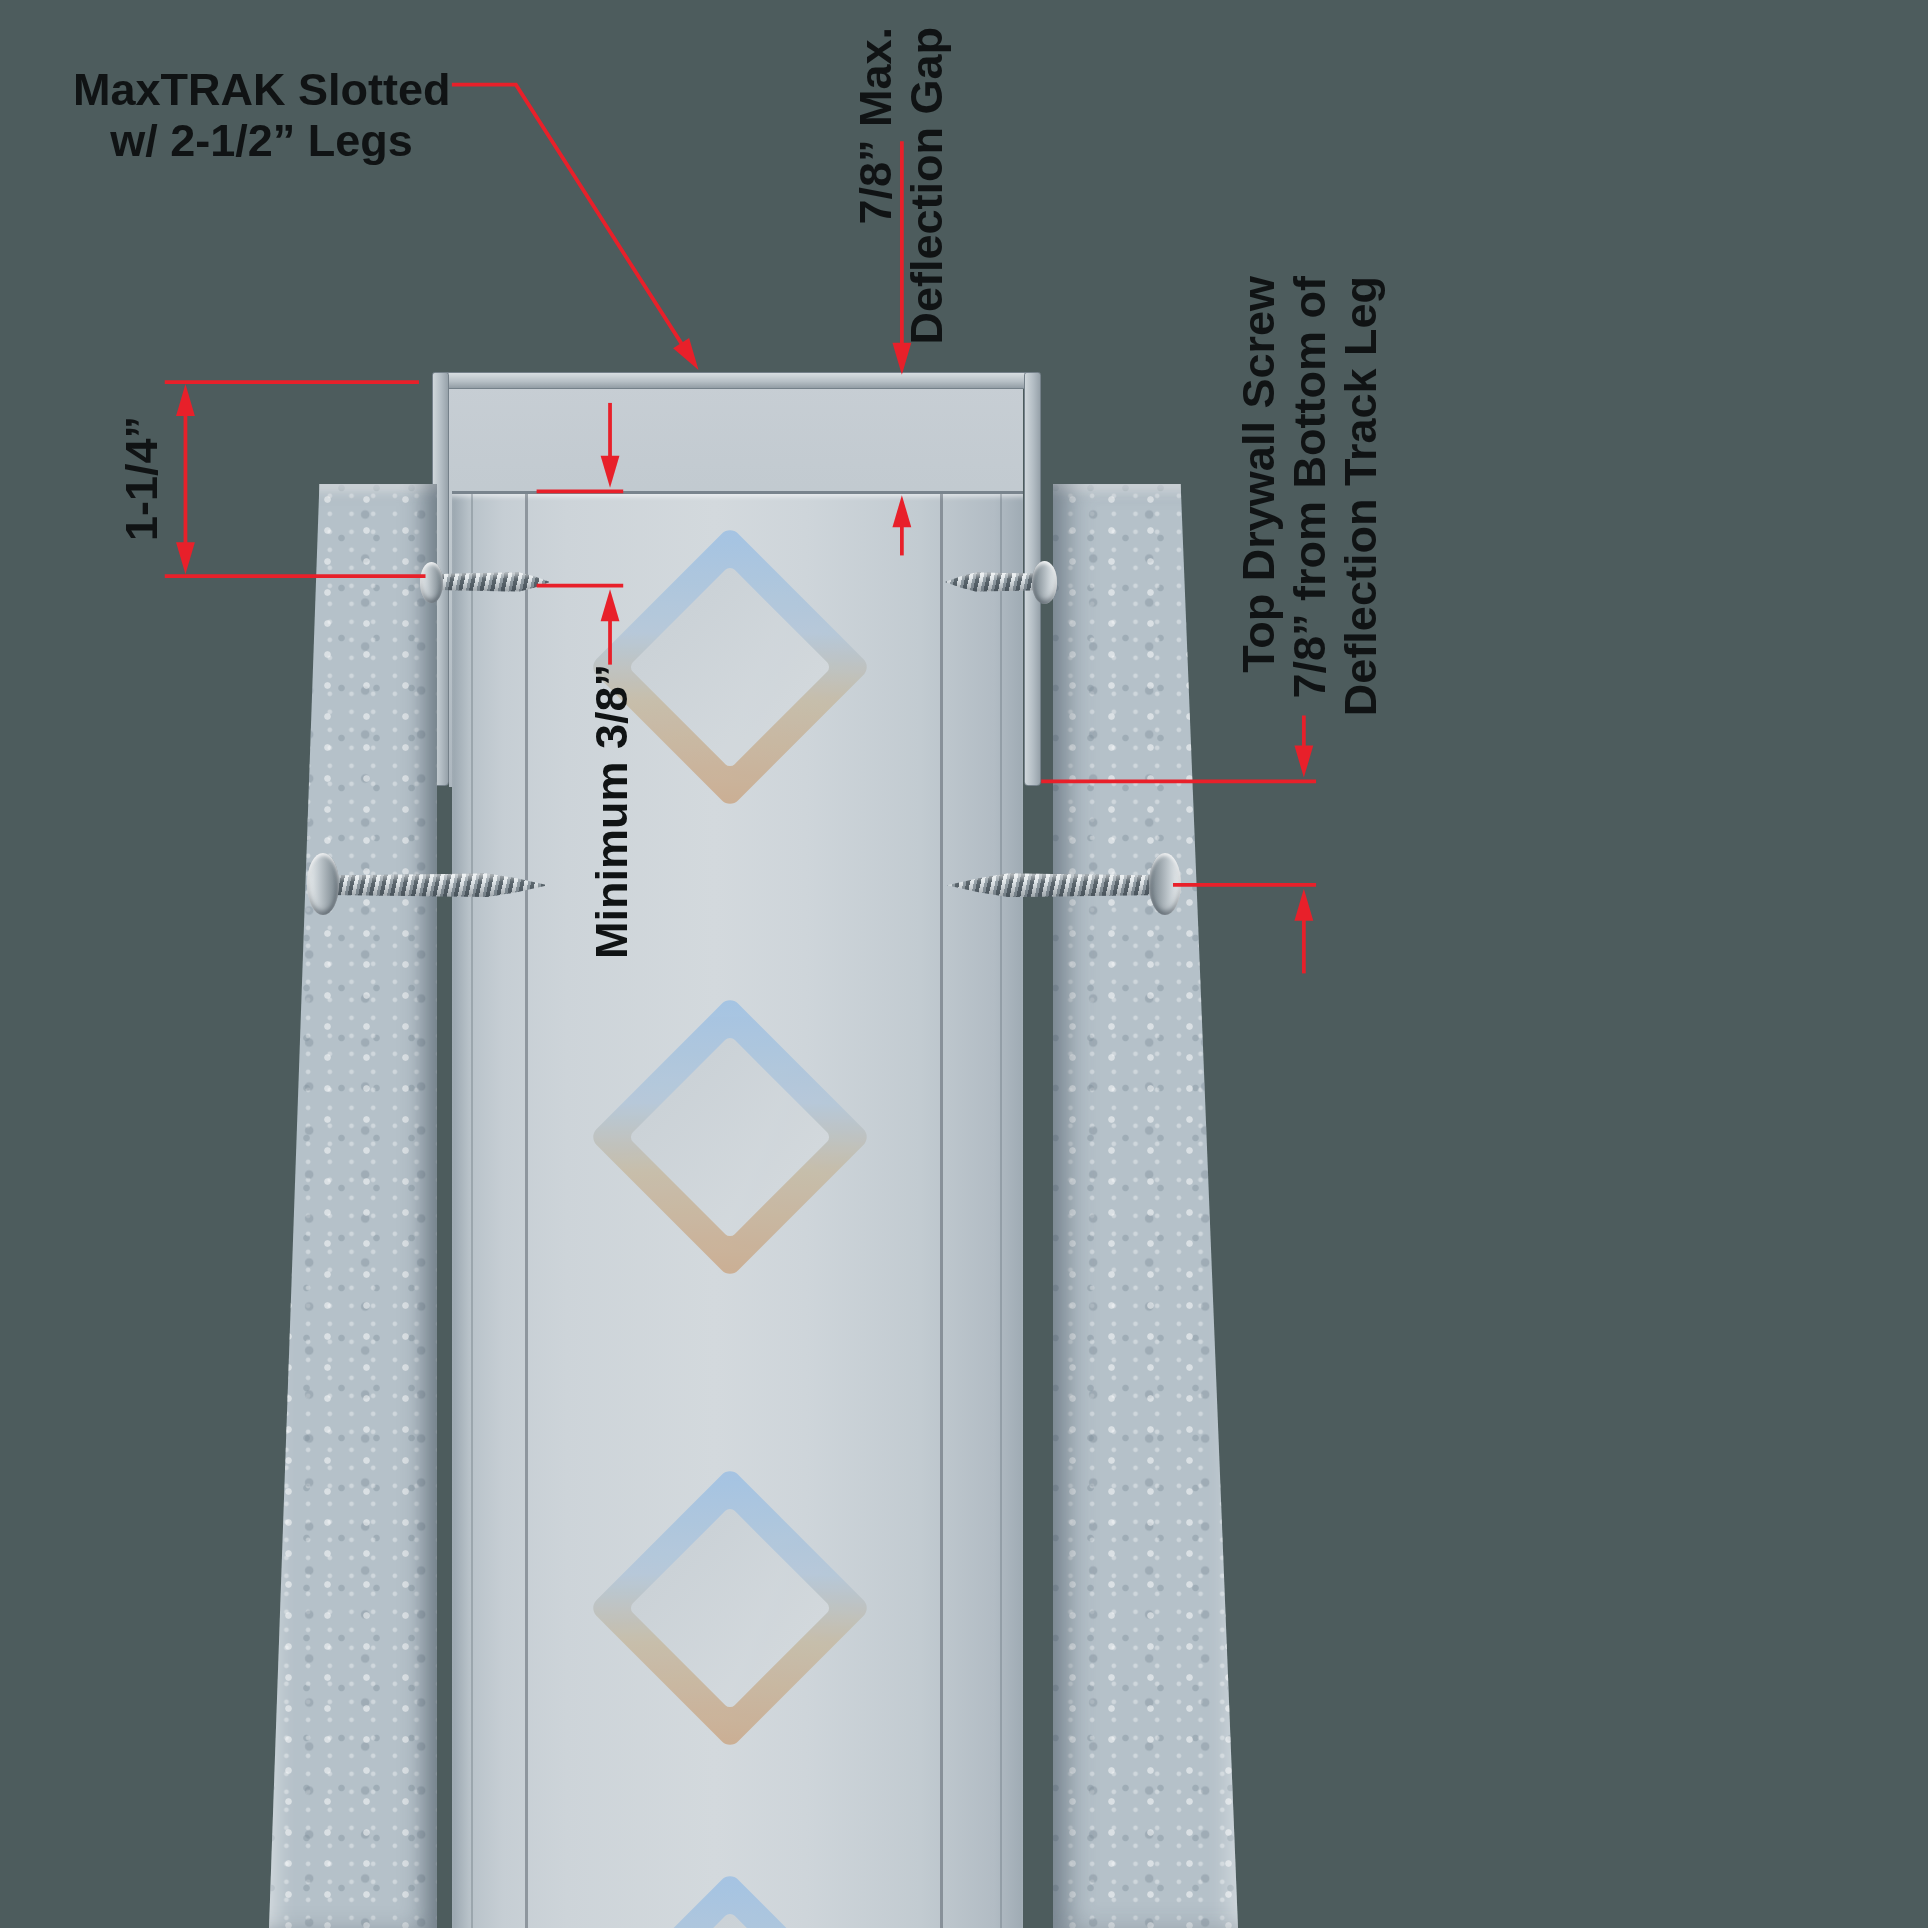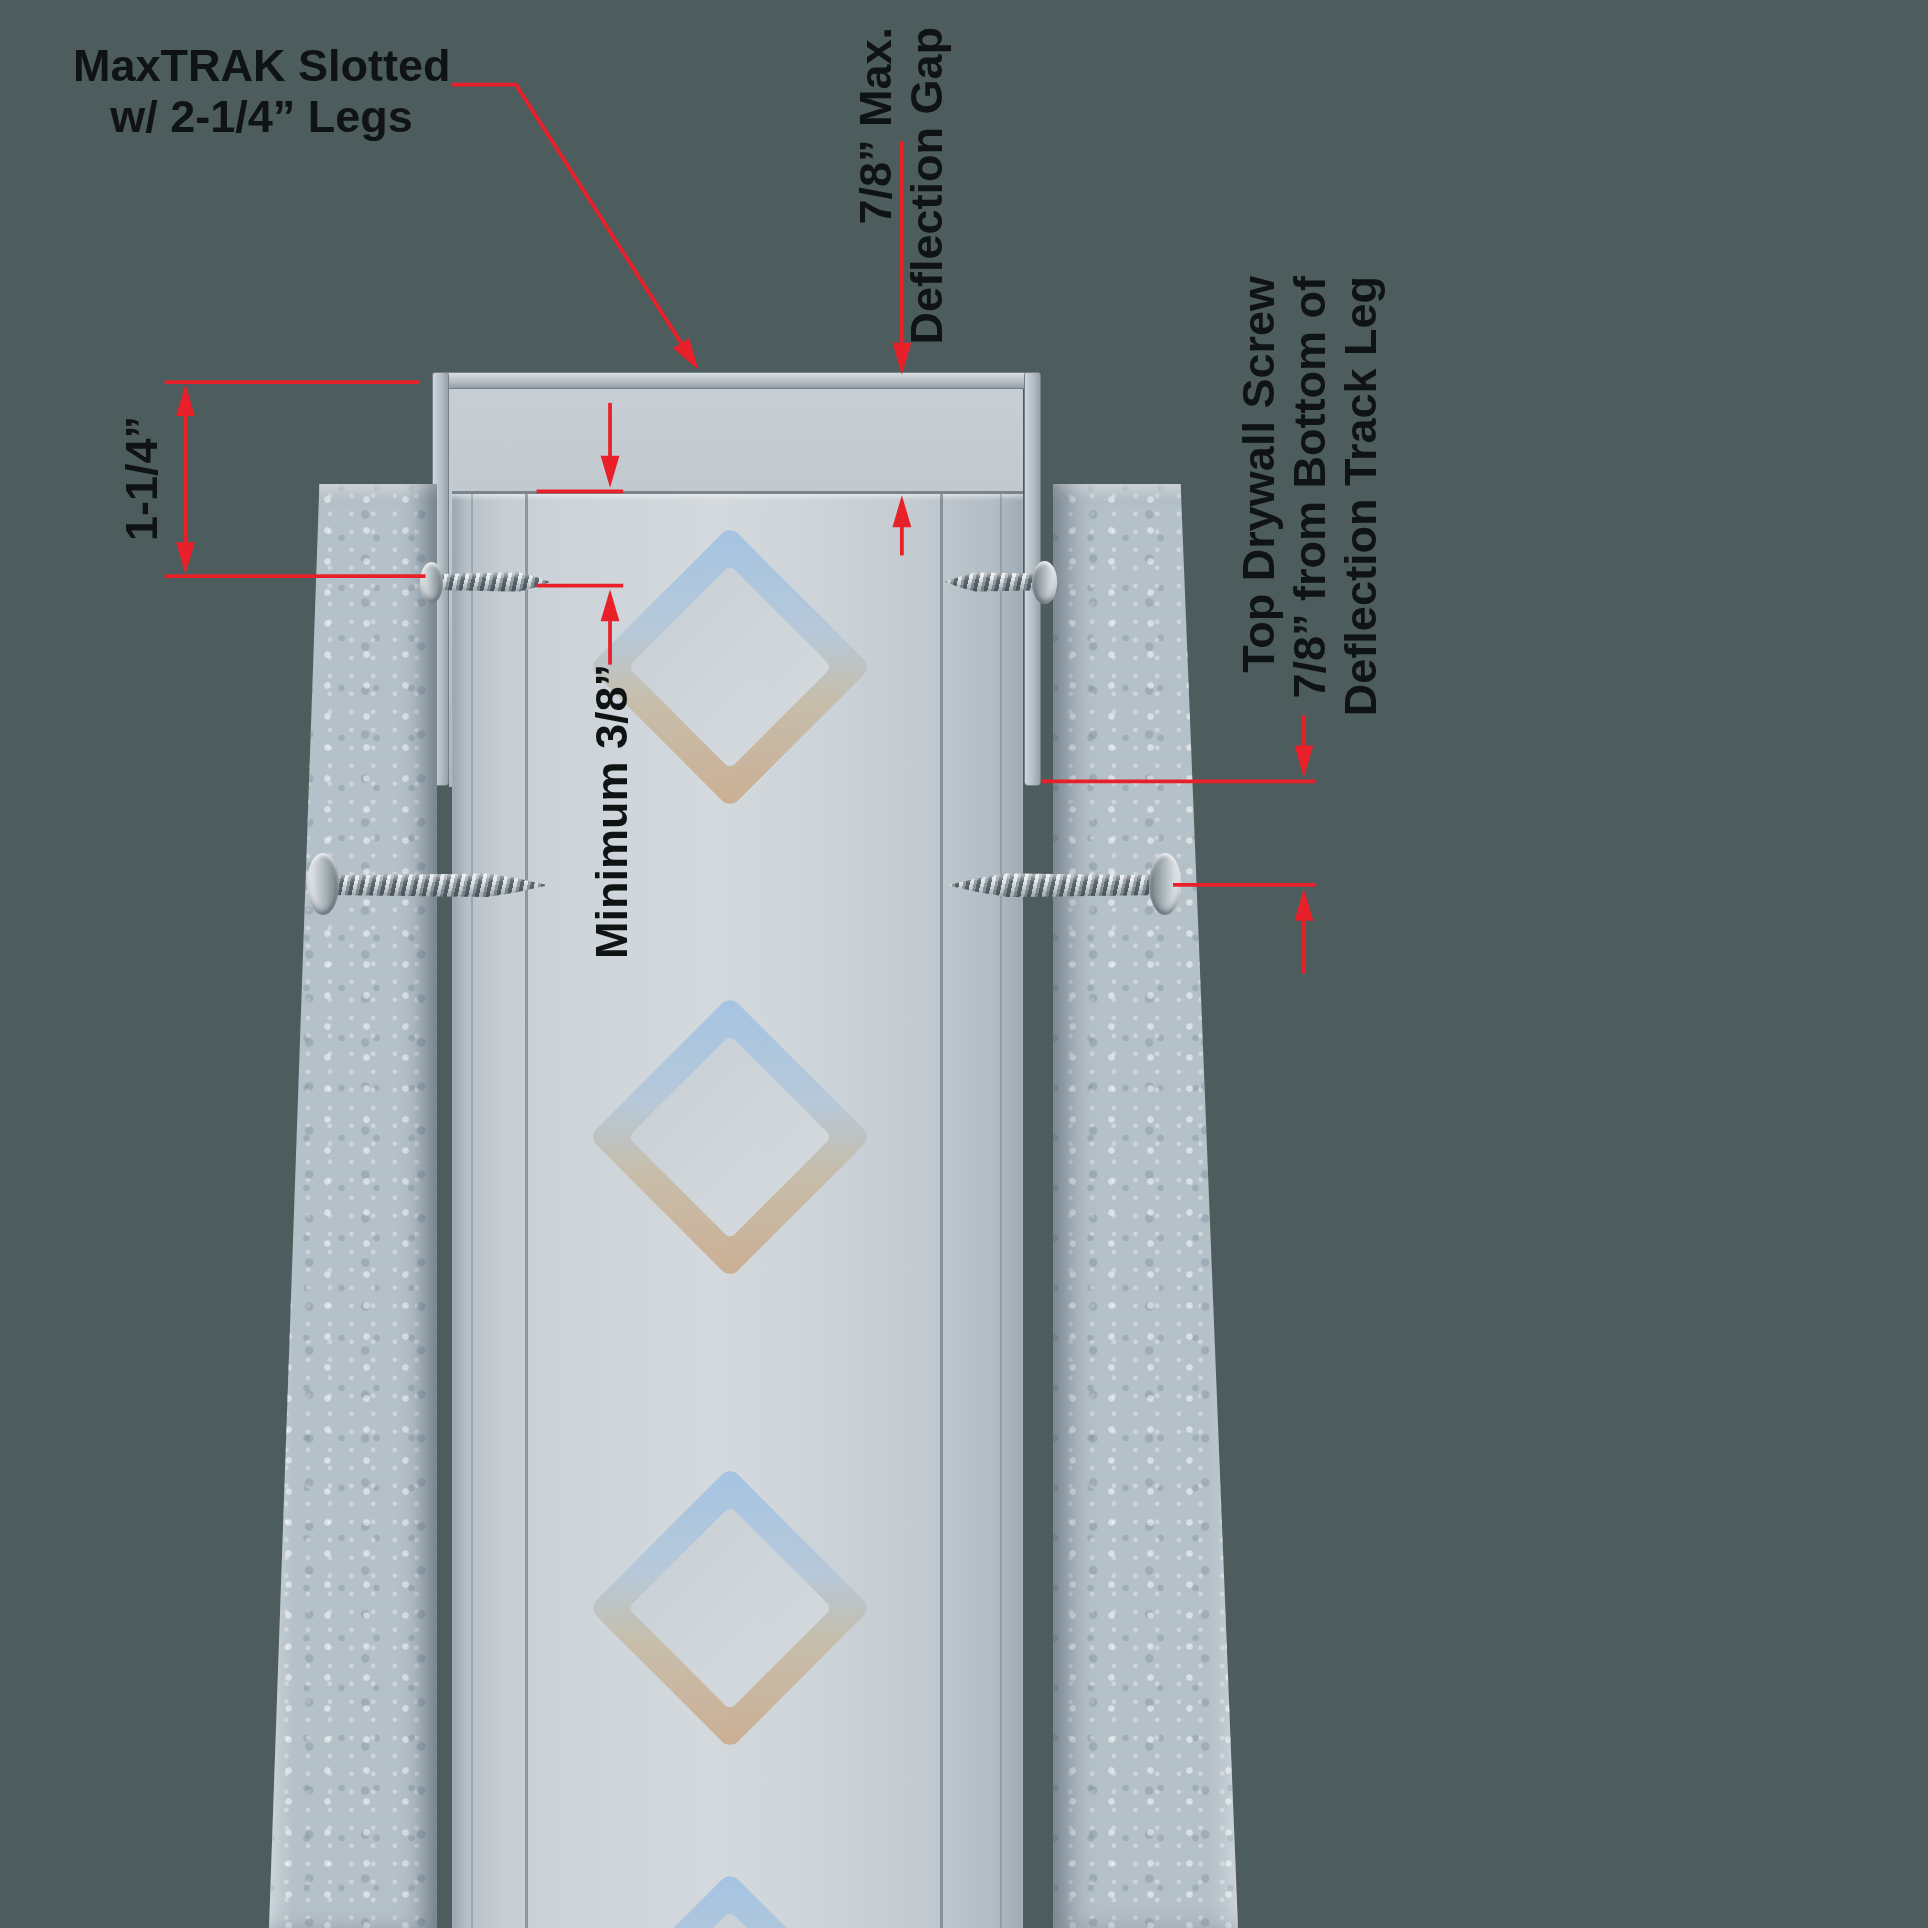--- a/index.html
+++ b/index.html
@@ -91,21 +91,21 @@
   .overlay polyline{stroke:var(--accent-red,#e8202a);stroke-width:4px;fill:none;}
   .overlay polygon{fill:var(--accent-red,#e8202a);stroke:none;}
 
   
   .lbl{
     position:absolute;font-weight:bold;font-size:45px;line-height:51px;
     color:var(--text,#101314);white-space:nowrap;
   }
   .lbl div{white-space:nowrap;}
   .rot{transform:rotate(-90deg);}
-  .lbl-track{left:73px;top:40px;width:377px;text-align:center;}
+  .lbl-track{left:73px;top:64px;width:377px;text-align:center;}
   .lbl-leg{left:69px;top:453px;width:145px;height:51px;text-align:center;}
   .lbl-min{left:461px;top:786px;width:301px;height:51px;text-align:center;}
   .lbl-gap{left:741px;top:136px;width:320px;height:102px;text-align:right;}
   .lbl-screw{left:1088px;top:421px;width:443px;height:153px;text-align:right;}
 </style>
 </head>
 <body>
 
 <div class="scene">
 
@@ -174,21 +174,21 @@
     <line x1="1106" y1="830" x2="1398" y2="830"></line>
     <line x1="1246" y1="940" x2="1398" y2="940"></line>
     <line x1="1385" y1="760" x2="1385" y2="796"></line>
     <polygon points="1385,826 1375,792 1395,792"></polygon>
     <line x1="1385" y1="974" x2="1385" y2="1034"></line>
     <polygon points="1385,944 1375,978 1395,978"></polygon>
   </svg>
 
   <div class="lbl lbl-track">
     <div>MaxTRAK Slotted</div>
-    <div>w/ 2-1/4” Legs</div>
+    <div>w/ 2-1/2” Legs</div>
   </div>
 
   <div class="lbl rot lbl-leg">1-1/4”</div>
 
   <div class="lbl rot lbl-min">Minimum 3/8”</div>
 
   <div class="lbl rot lbl-gap">
     <div>7/8” Max.</div>
     <div>Deflection Gap</div>
   </div>

